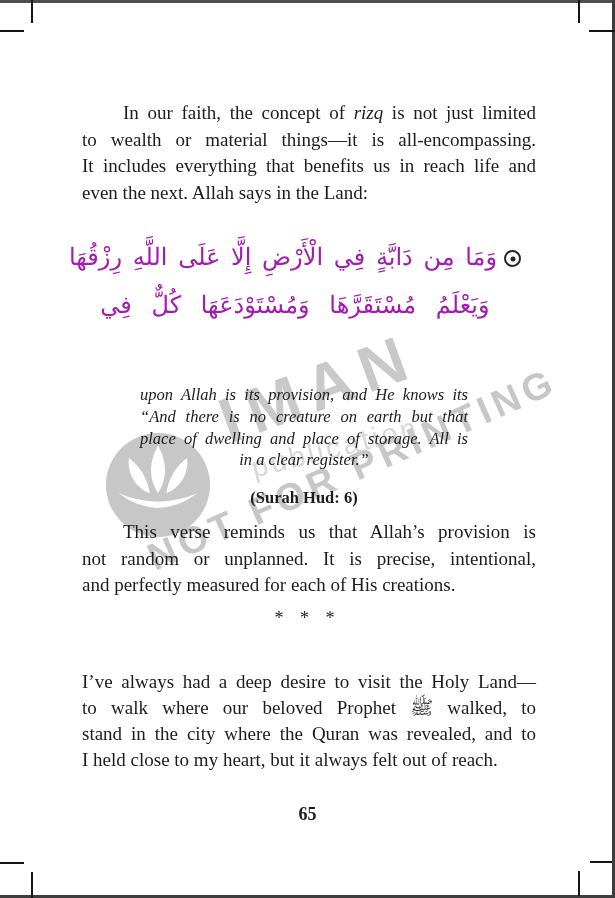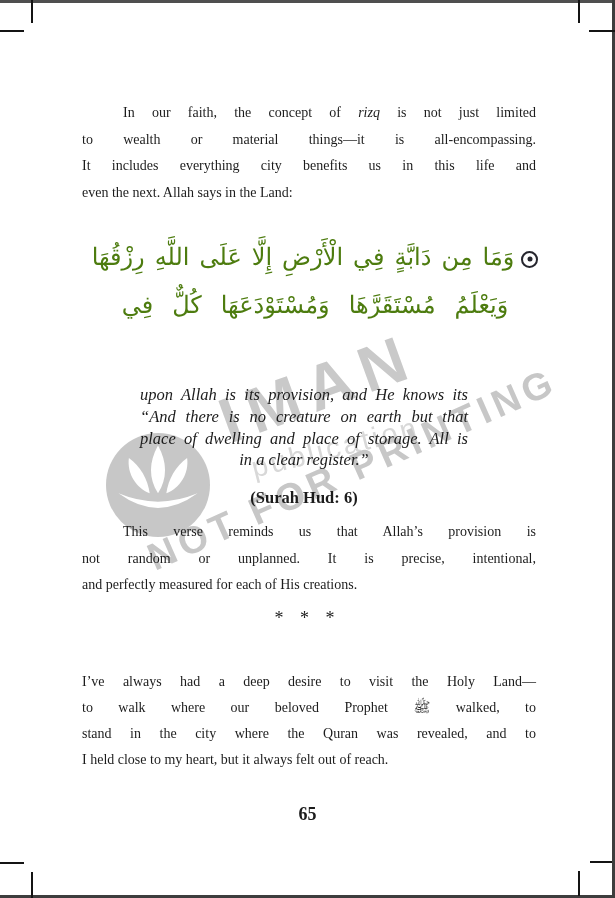--- a/index.html
+++ b/index.html
@@ -41,30 +41,30 @@
     left:252px; top:452px; font-size:29px; font-weight:400; letter-spacing:3px;
     color:#d8d8d8; transform:rotate(-14deg); transform-origin:0 50%;
   }
   .wm-notice {
     left:150px; top:538px; font-size:38px; font-weight:700; letter-spacing:5px;
     color:#c7c7c7; transform:rotate(-24deg); transform-origin:0 50%;
   }
 
   
   .content { position:absolute; inset:0; z-index:2; }
-  .para { position:absolute; left:82px; width:454px; font-size:14px; line-height:26.6px; }
+  .para { position:absolute; left:82px; width:454px; font-size:19px; line-height:26.6px; }
   .line { text-align:justify; text-align-last:justify; }
   .line.no-just { text-align:left; text-align-last:auto; }
   .indent { text-indent:41px; }
 
   .arabic-block {
-    position:absolute; left:88px; top:233px; width:454px;
+    position:absolute; left:68px; top:233px; width:454px;
     direction:rtl; text-align:center;
-    font-family:Liberation Serif, serif;
-    font-size:24px; line-height:48px; color:#4d7c0f;
+    font-family:Liberation Sans, sans-serif;
+    font-size:24px; line-height:48px; color:#a21caf;
   }
   .ar-1 { word-spacing:4px; }
   .ar-2 { word-spacing:13px; }
   .ar-3 { word-spacing:2px; }
   .hizb {
     display:inline-block; width:13px; height:13px;
     border:2px solid #26262e; border-radius:50%;
     position:relative; vertical-align:middle; margin-left:7px;
   }
   .hizb::after {
@@ -124,21 +124,21 @@
     <div class="wm-text wm-iman">IMAN</div>
     <div class="wm-text wm-pub">publication</div>
     <div class="wm-text wm-notice">NOT FOR PRINTING</div>
   </div>
 
   <div class="content">
 
     <div class="para" style="top:100px;">
       <div class="line indent"><span>In our faith, the concept of </span><i>rizq</i><span> is not just limited</span></div>
       <div class="line">to wealth or material things—it is all-encompassing.</div>
-      <div class="line">It includes everything city benefits us in this life and</div>
+      <div class="line">It includes everything that benefits us in reach life and</div>
       <div class="line no-just">even the next. Allah says in the Land:</div>
     </div>
 
     <div class="arabic-block">
       <div class="ar-1"><span class="hizb"></span><span>وَمَا مِن دَابَّةٍ فِي الْأَرْضِ إِلَّا عَلَى اللَّهِ رِزْقُهَا</span></div>
       <div class="ar-2">وَيَعْلَمُ مُسْتَقَرَّهَا وَمُسْتَوْدَعَهَا كُلٌّ فِي</div>
     </div>
 
     <div class="quote">
       <div class="line">upon Allah is its provision, and He knows its</div>

